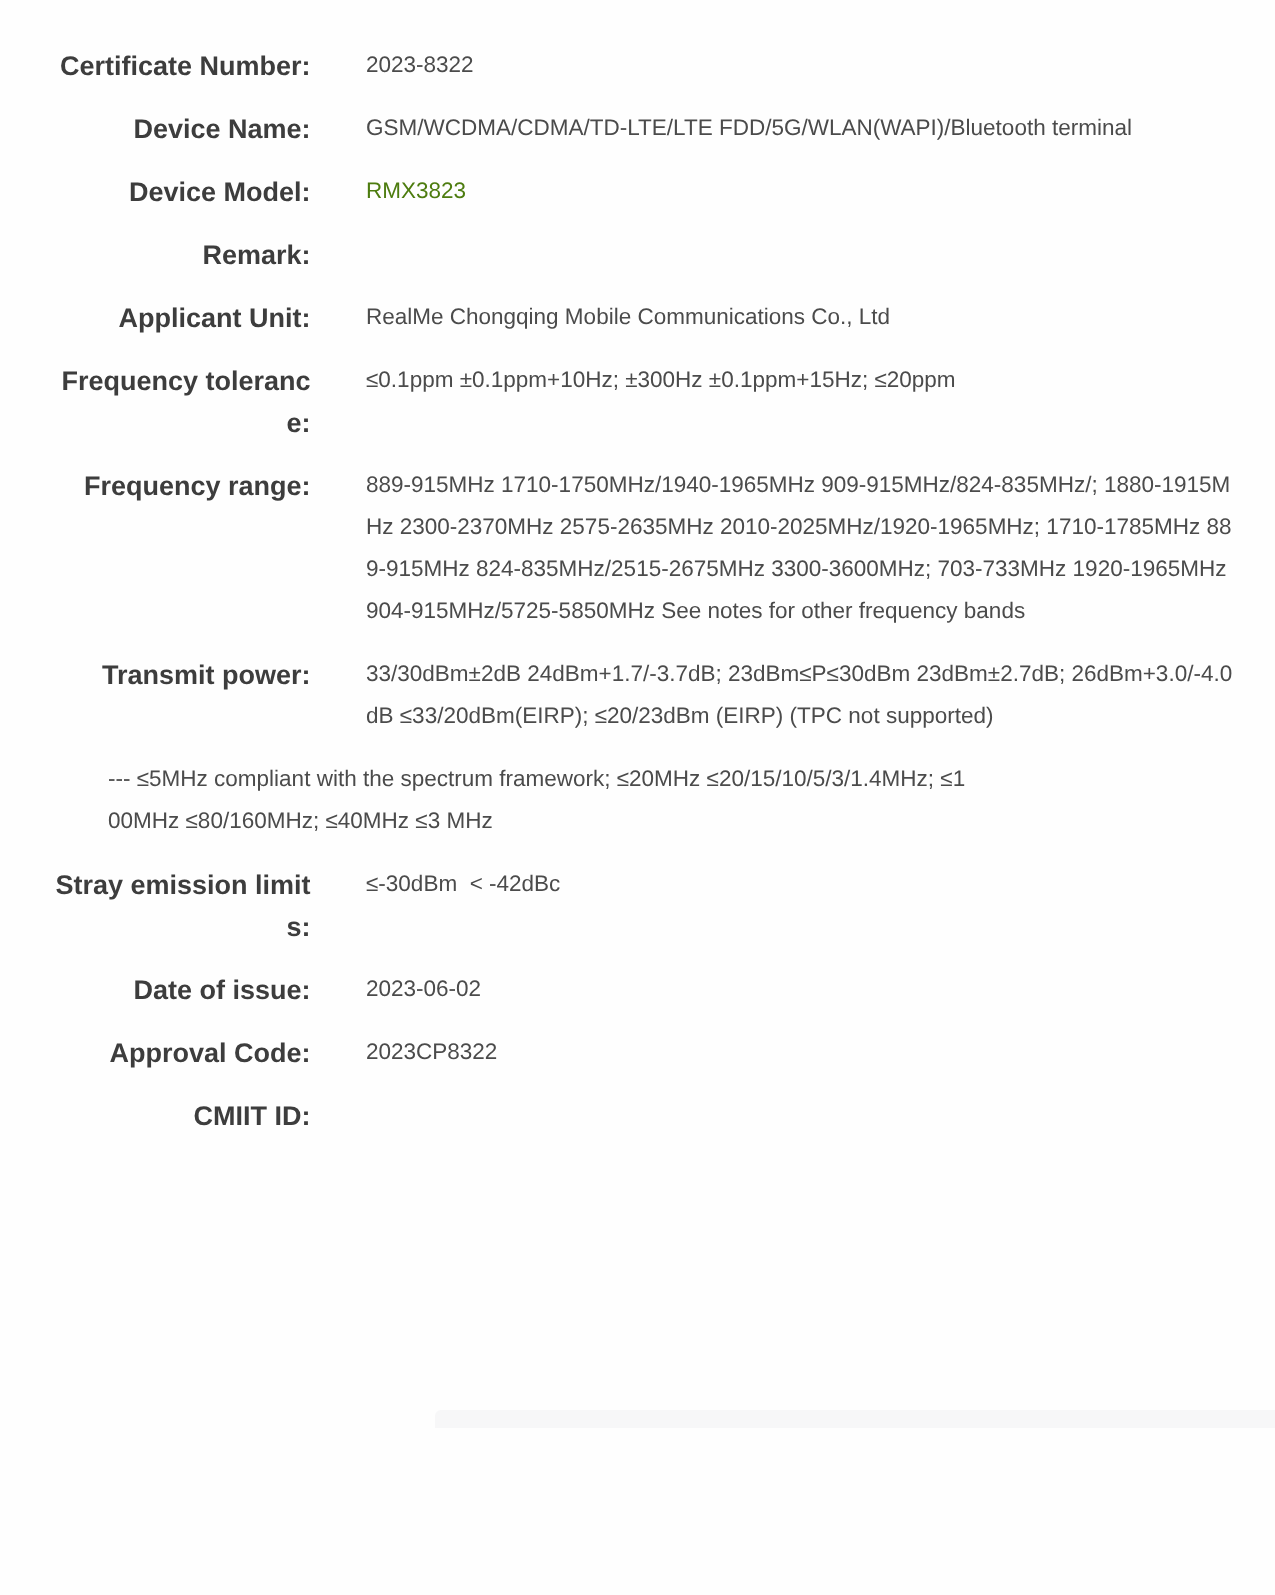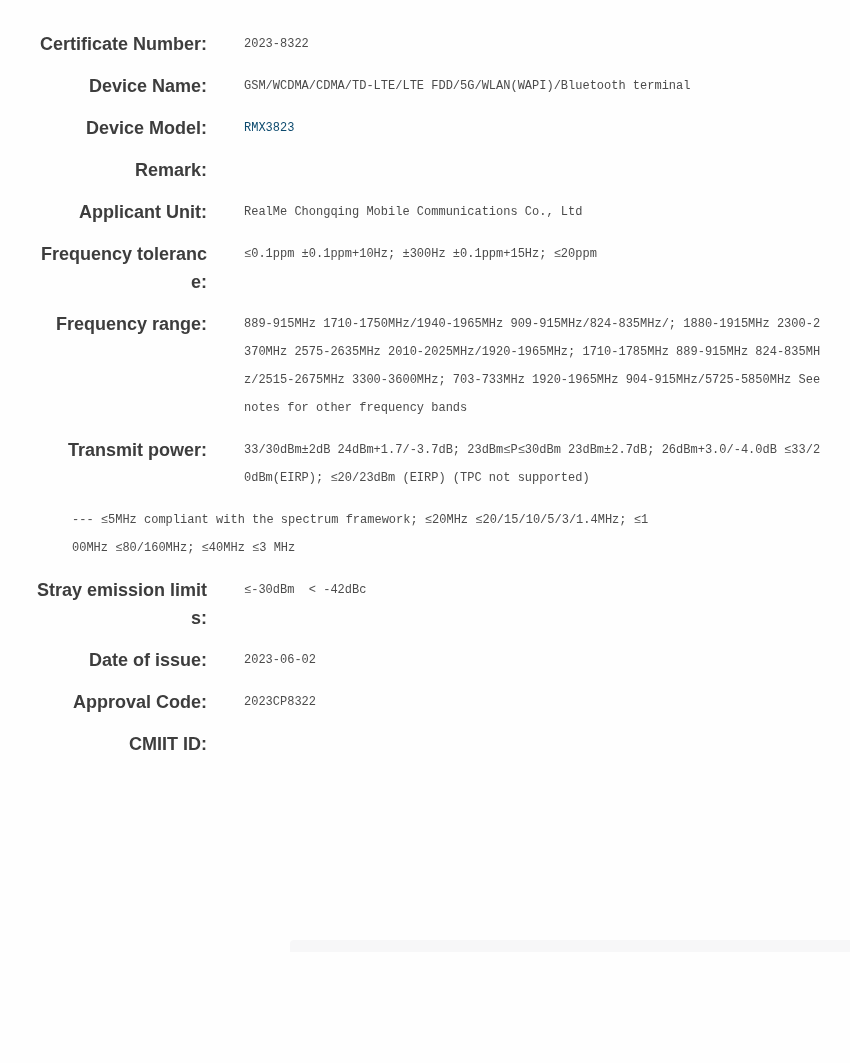--- a/index.html
+++ b/index.html
@@ -36,31 +36,30 @@
     font-weight: 700;
     font-size: 18px;
     line-height: 28px;
     color: #3d3d3d;
     word-break: break-all;
     overflow-wrap: anywhere;
   }
   .value {
     margin-left: 37px;
     width: 578px;
-    font-size: 12px;
+    font-size: 15px;
     line-height: 28px;
     color: #4b4b4b;
     word-break: break-all;
     overflow-wrap: anywhere;
     white-space: pre-wrap;
     min-height: 28px;
-    font-family: Liberation Mono, monospace;
   }
   .value.red {
-    color: #0c4a6e;
+    color: #4d7c0f;
   }
   .bottom-band {
     position: absolute;
     left: 290px;
     right: 0;
     bottom: 0;
     height: 12px;
     background: #f7f7f8;
     border-radius: 4px 0 0 0;
   }

